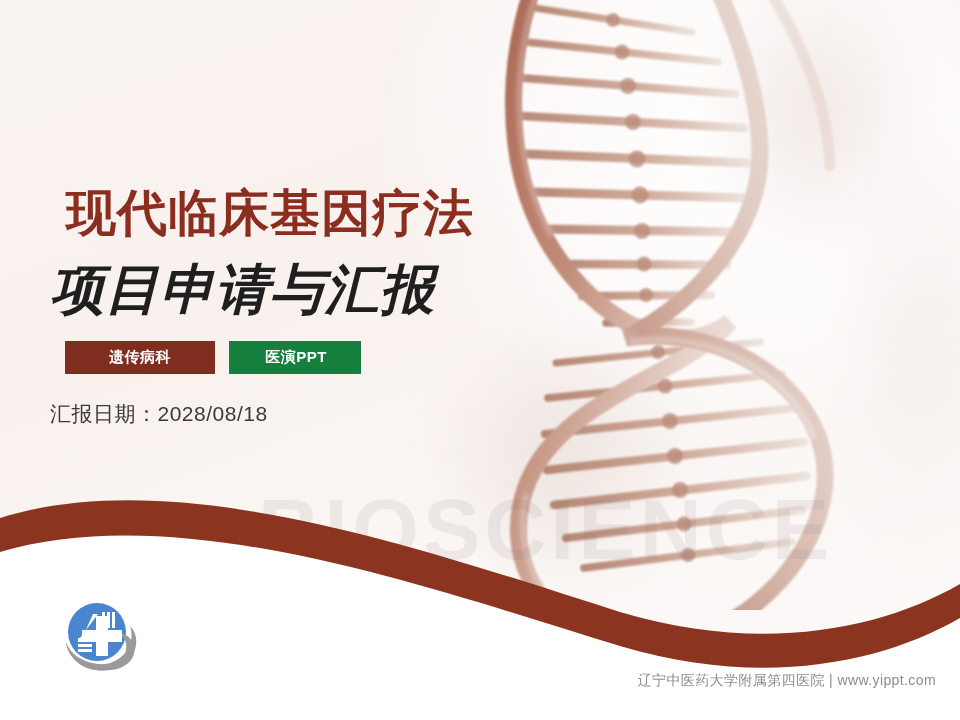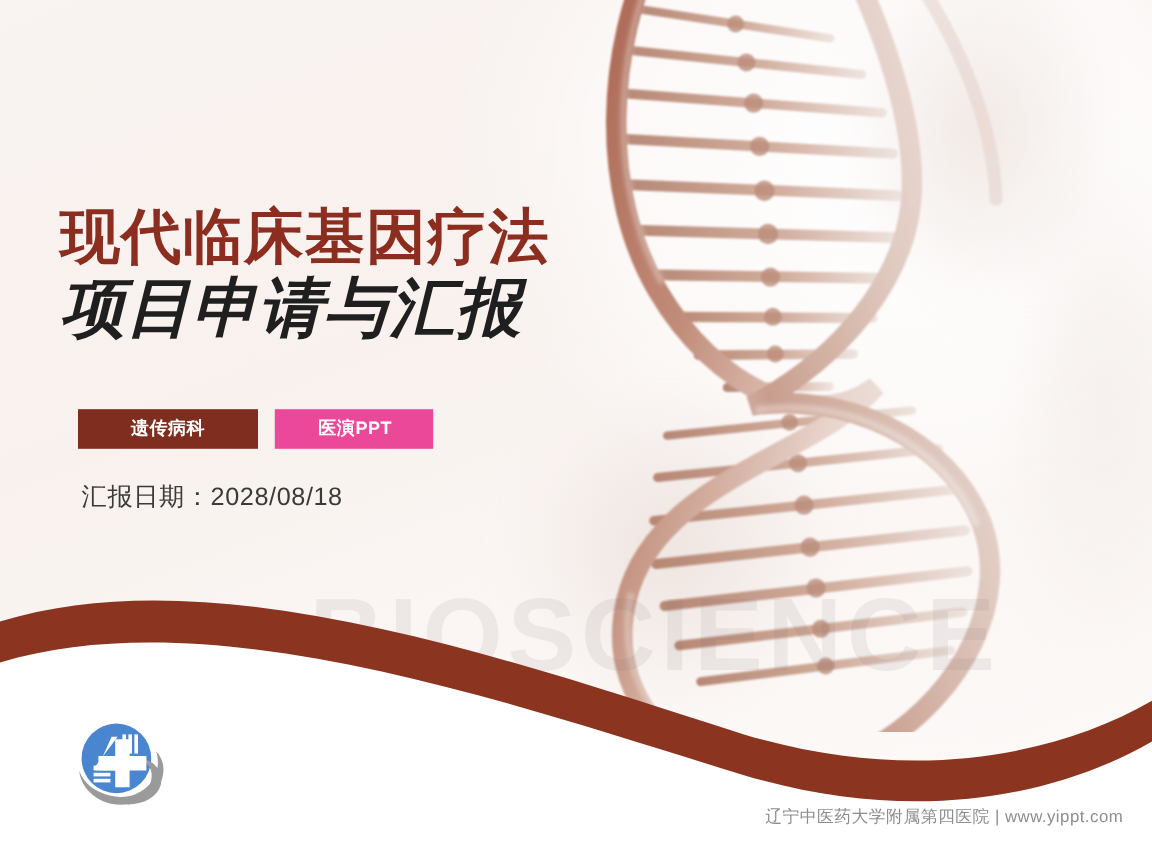--- a/index.html
+++ b/index.html
@@ -81,21 +81,21 @@
     position: absolute;
     left: 50px;
     top: 168px;
     width: 520px;
   }
   .title-line-1 {
     font-size: 50px;
     font-weight: bold;
     letter-spacing: 1px;
     line-height: 1.16;
-    margin: 0;
+    margin: 16px;
     white-space: nowrap;
   }
   .title-line-2 {
     font-size: 54px;
     font-weight: bold;
     letter-spacing: 1px;
     line-height: 1.16;
     margin: 0;
     white-space: nowrap;
     font-style: italic;
@@ -115,25 +115,25 @@
     justify-content: center;
     height: 33px;
     padding: 0 22px;
     color: #ffffff;
     font-size: 15px;
     font-weight: bold;
     letter-spacing: 0.5px;
     white-space: nowrap;
   }
   .badge.red  { background: #7F2D1E; min-width: 106px; }
-  .badge.grey { background: #ec4899; min-width: 86px; padding-left: 24px; }
+  .badge.grey { background: #15803d; min-width: 86px; padding-left: 24px; }
 
   .report-date {
     position: absolute;
-    left: 68px;
+    left: 50px;
     top: 400px;
     font-size: 21px;
     letter-spacing: 0.5px;
     color: #3a3a3a;
     white-space: nowrap;
   }
 
   
   .footer-logo {
     position: absolute;

